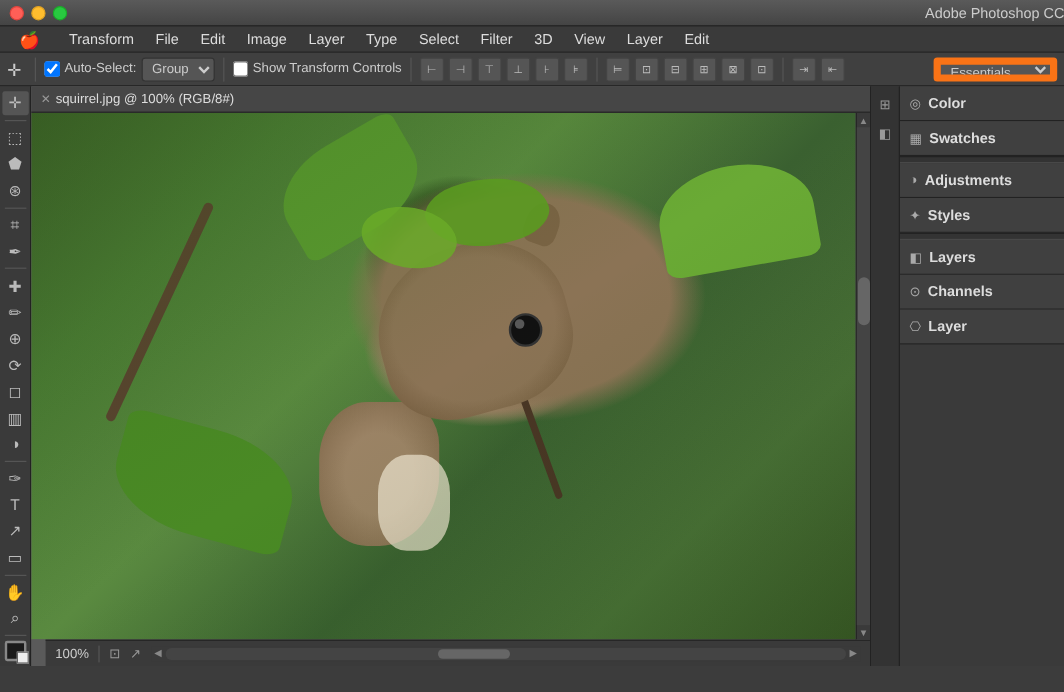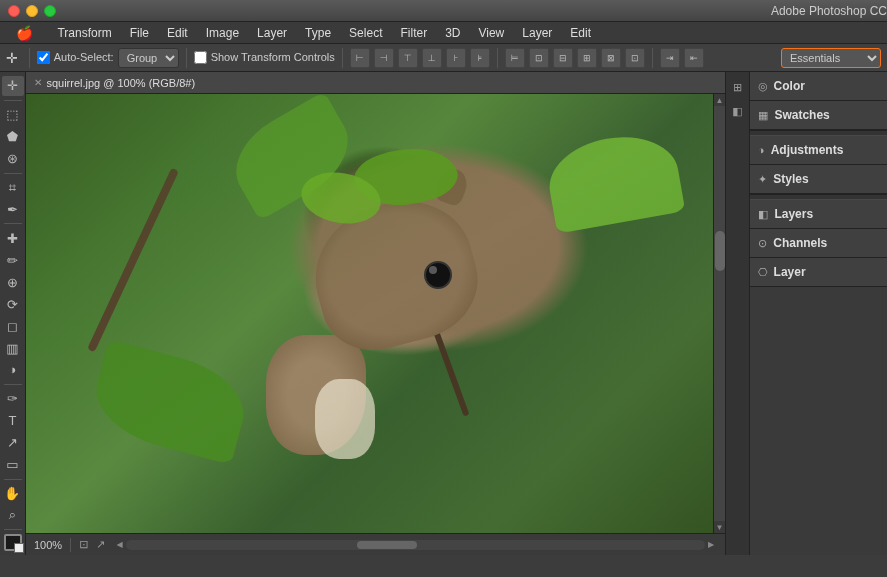--- a/index.html
+++ b/index.html
@@ -98,21 +98,21 @@
       background: #555;
       border: 1px solid #444;
       border-radius: 2px;
       display: flex; align-items: center; justify-content: center;
       cursor: pointer;
       font-size: 9px;
       color: #bbb;
     }
     .essentials-select {
       background: #555;
-      border: 1px solid #f97316;
+      border: 6px solid #f97316;
       border-radius: 3px;
       color: #ccc;
       font-size: 11px;
       height: 20px;
       padding: 0 4px;
       margin-left: auto;
       cursor: pointer;
       min-width: 100px;
     }
     .move-icon {
@@ -219,20 +219,21 @@
 
     
     #status-bar {
       height: 22px;
       background: #3a3a3a;
       border-top: 1px solid #222;
       display: flex;
       align-items: center;
       padding: 0 8px;
       gap: 8px;
+      margin-left: 12px;
     }
     .status-zoom { font-size: 11px; color: #ccc; }
     .status-sep { width: 1px; height: 14px; background: #555; }
     .status-icon { color: #999; font-size: 11px; cursor: pointer; }
     #bottom-scrollbar {
       flex: 1;
       height: 12px;
       background: #3a3a3a;
       position: relative;
       display: flex;

